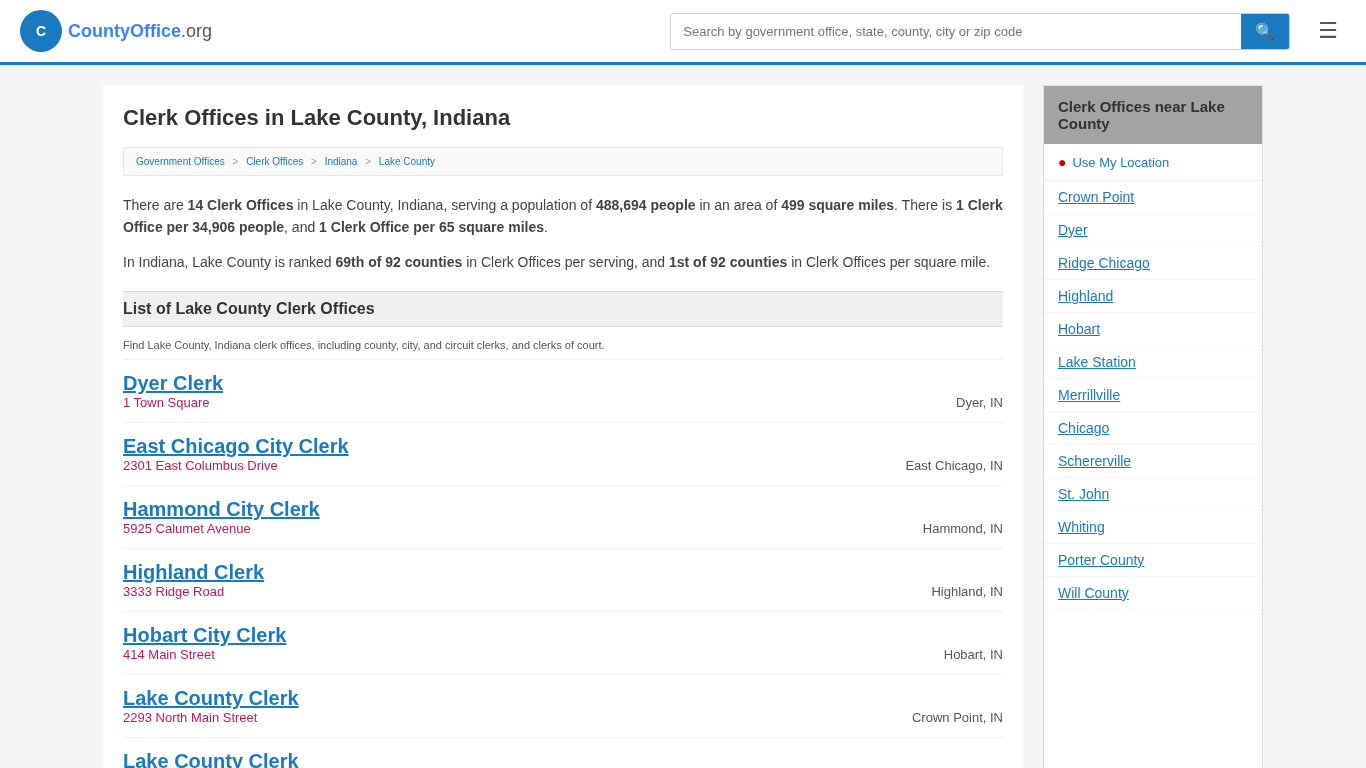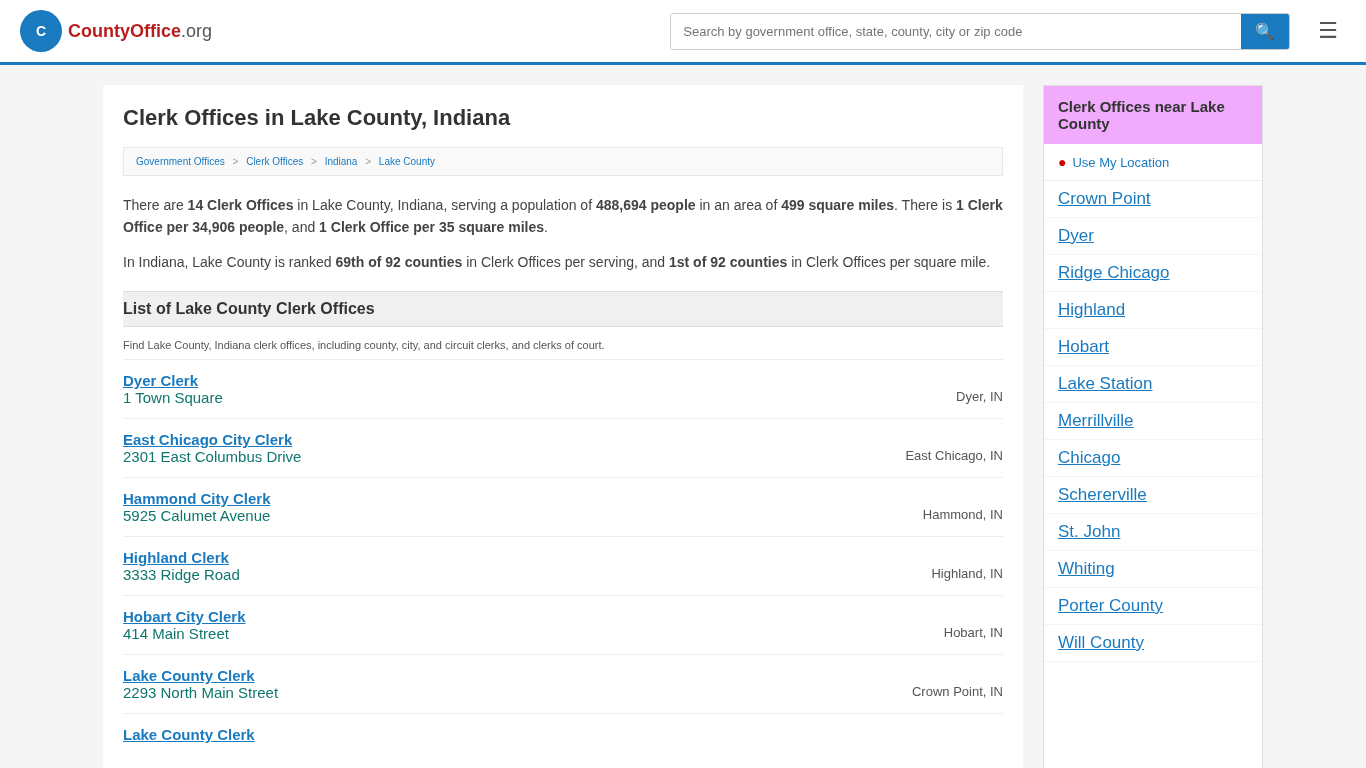--- a/index.html
+++ b/index.html
@@ -30,21 +30,21 @@
       justify-content: center;
       color: white;
       font-size: 18px;
       font-weight: bold;
     }
     .logo-text {
       font-size: 18px;
       color: #333;
       font-weight: bold;
     }
-    .logo-text span { color: #b91c1c; }
+    .logo-text span { color: #3b82f6; }
     .search-bar {
       flex: 1;
       max-width: 620px;
       margin-left: auto;
       display: flex;
       border: 1px solid #ccc;
       border-radius: 3px;
       overflow: hidden;
     }
     .search-input {
@@ -140,45 +140,45 @@
       color: #555;
       margin-bottom: 8px;
     }
 
     
     .office-entry {
       border-top: 1px solid #eee;
       padding: 12px 0;
     }
     .office-name {
-      font-size: 15px;
+      font-size: 20px;
       font-weight: bold;
       color: #1a7abf;
       text-decoration: underline;
       cursor: pointer;
       margin-bottom: 4px;
     }
     .office-row {
       display: flex;
       justify-content: space-between;
       align-items: flex-start;
     }
     .office-address {
-      font-size: 15px;
-      color: #0f766e;
+      font-size: 13px;
+      color: #be185d;
     }
     .office-location {
       font-size: 13px;
       color: #555;
       white-space: nowrap;
     }
 
     
     .sidebar-header {
-      background: #f0abfc;
+      background: #a3a3a3;
       padding: 12px 14px;
       font-size: 15px;
       font-weight: bold;
       color: #333;
     }
     .sidebar-use-location {
       display: flex;
       align-items: center;
       gap: 6px;
       padding: 10px 14px;
@@ -187,21 +187,21 @@
       cursor: pointer;
       font-size: 13px;
     }
     .sidebar-use-location .pin-icon {
       color: #c00;
       font-size: 14px;
     }
     .sidebar-link {
       display: block;
       padding: 8px 14px;
-      font-size: 17px;
+      font-size: 14px;
       color: #1a7abf;
       text-decoration: underline;
       cursor: pointer;
       border-bottom: 1px solid #f5f5f5;
     }
     .sidebar-link.county-link {
       color: #1a7abf;
     }
   </style>
 </head>
@@ -240,21 +240,21 @@
       <a href="#">Government Offices</a>
       <span class="sep">&gt;</span>
       <a href="#">Clerk Offices</a>
       <span class="sep">&gt;</span>
       <a href="#">Indiana</a>
       <span class="sep">&gt;</span>
       <a href="#">Lake County</a>
     </div>
 
     <p class="description">
-      <span>There are </span><b>14 Clerk Offices</b><span> in Lake County, Indiana, serving a population of </span><b>488,694 people</b><span> in an area of </span><b>499 square miles</b><span>. There is </span><b>1 Clerk Office per 34,906 people</b><span>, and </span><b>1 Clerk Office per 35 square miles</b><span>.</span>
+      <span>There are </span><b>14 Clerk Offices</b><span> in Lake County, Indiana, serving a population of </span><b>488,694 people</b><span> in an area of </span><b>499 square miles</b><span>. There is </span><b>1 Clerk Office per 34,906 people</b><span>, and </span><b>1 Clerk Office per 65 square miles</b><span>.</span>
     </p>
 
     <p class="description">
       <span>In Indiana, Lake County is ranked </span><b>69th of 92 counties</b><span> in Clerk Offices per serving, and </span><b>1st of 92 counties</b><span> in Clerk Offices per square mile.</span>
     </p>
 
     <div class="section-heading">
       <span>List of Lake County Clerk Offices</span>
     </div>
     <p class="section-desc">Find Lake County, Indiana clerk offices, including county, city, and circuit clerks, and clerks of court.</p>

